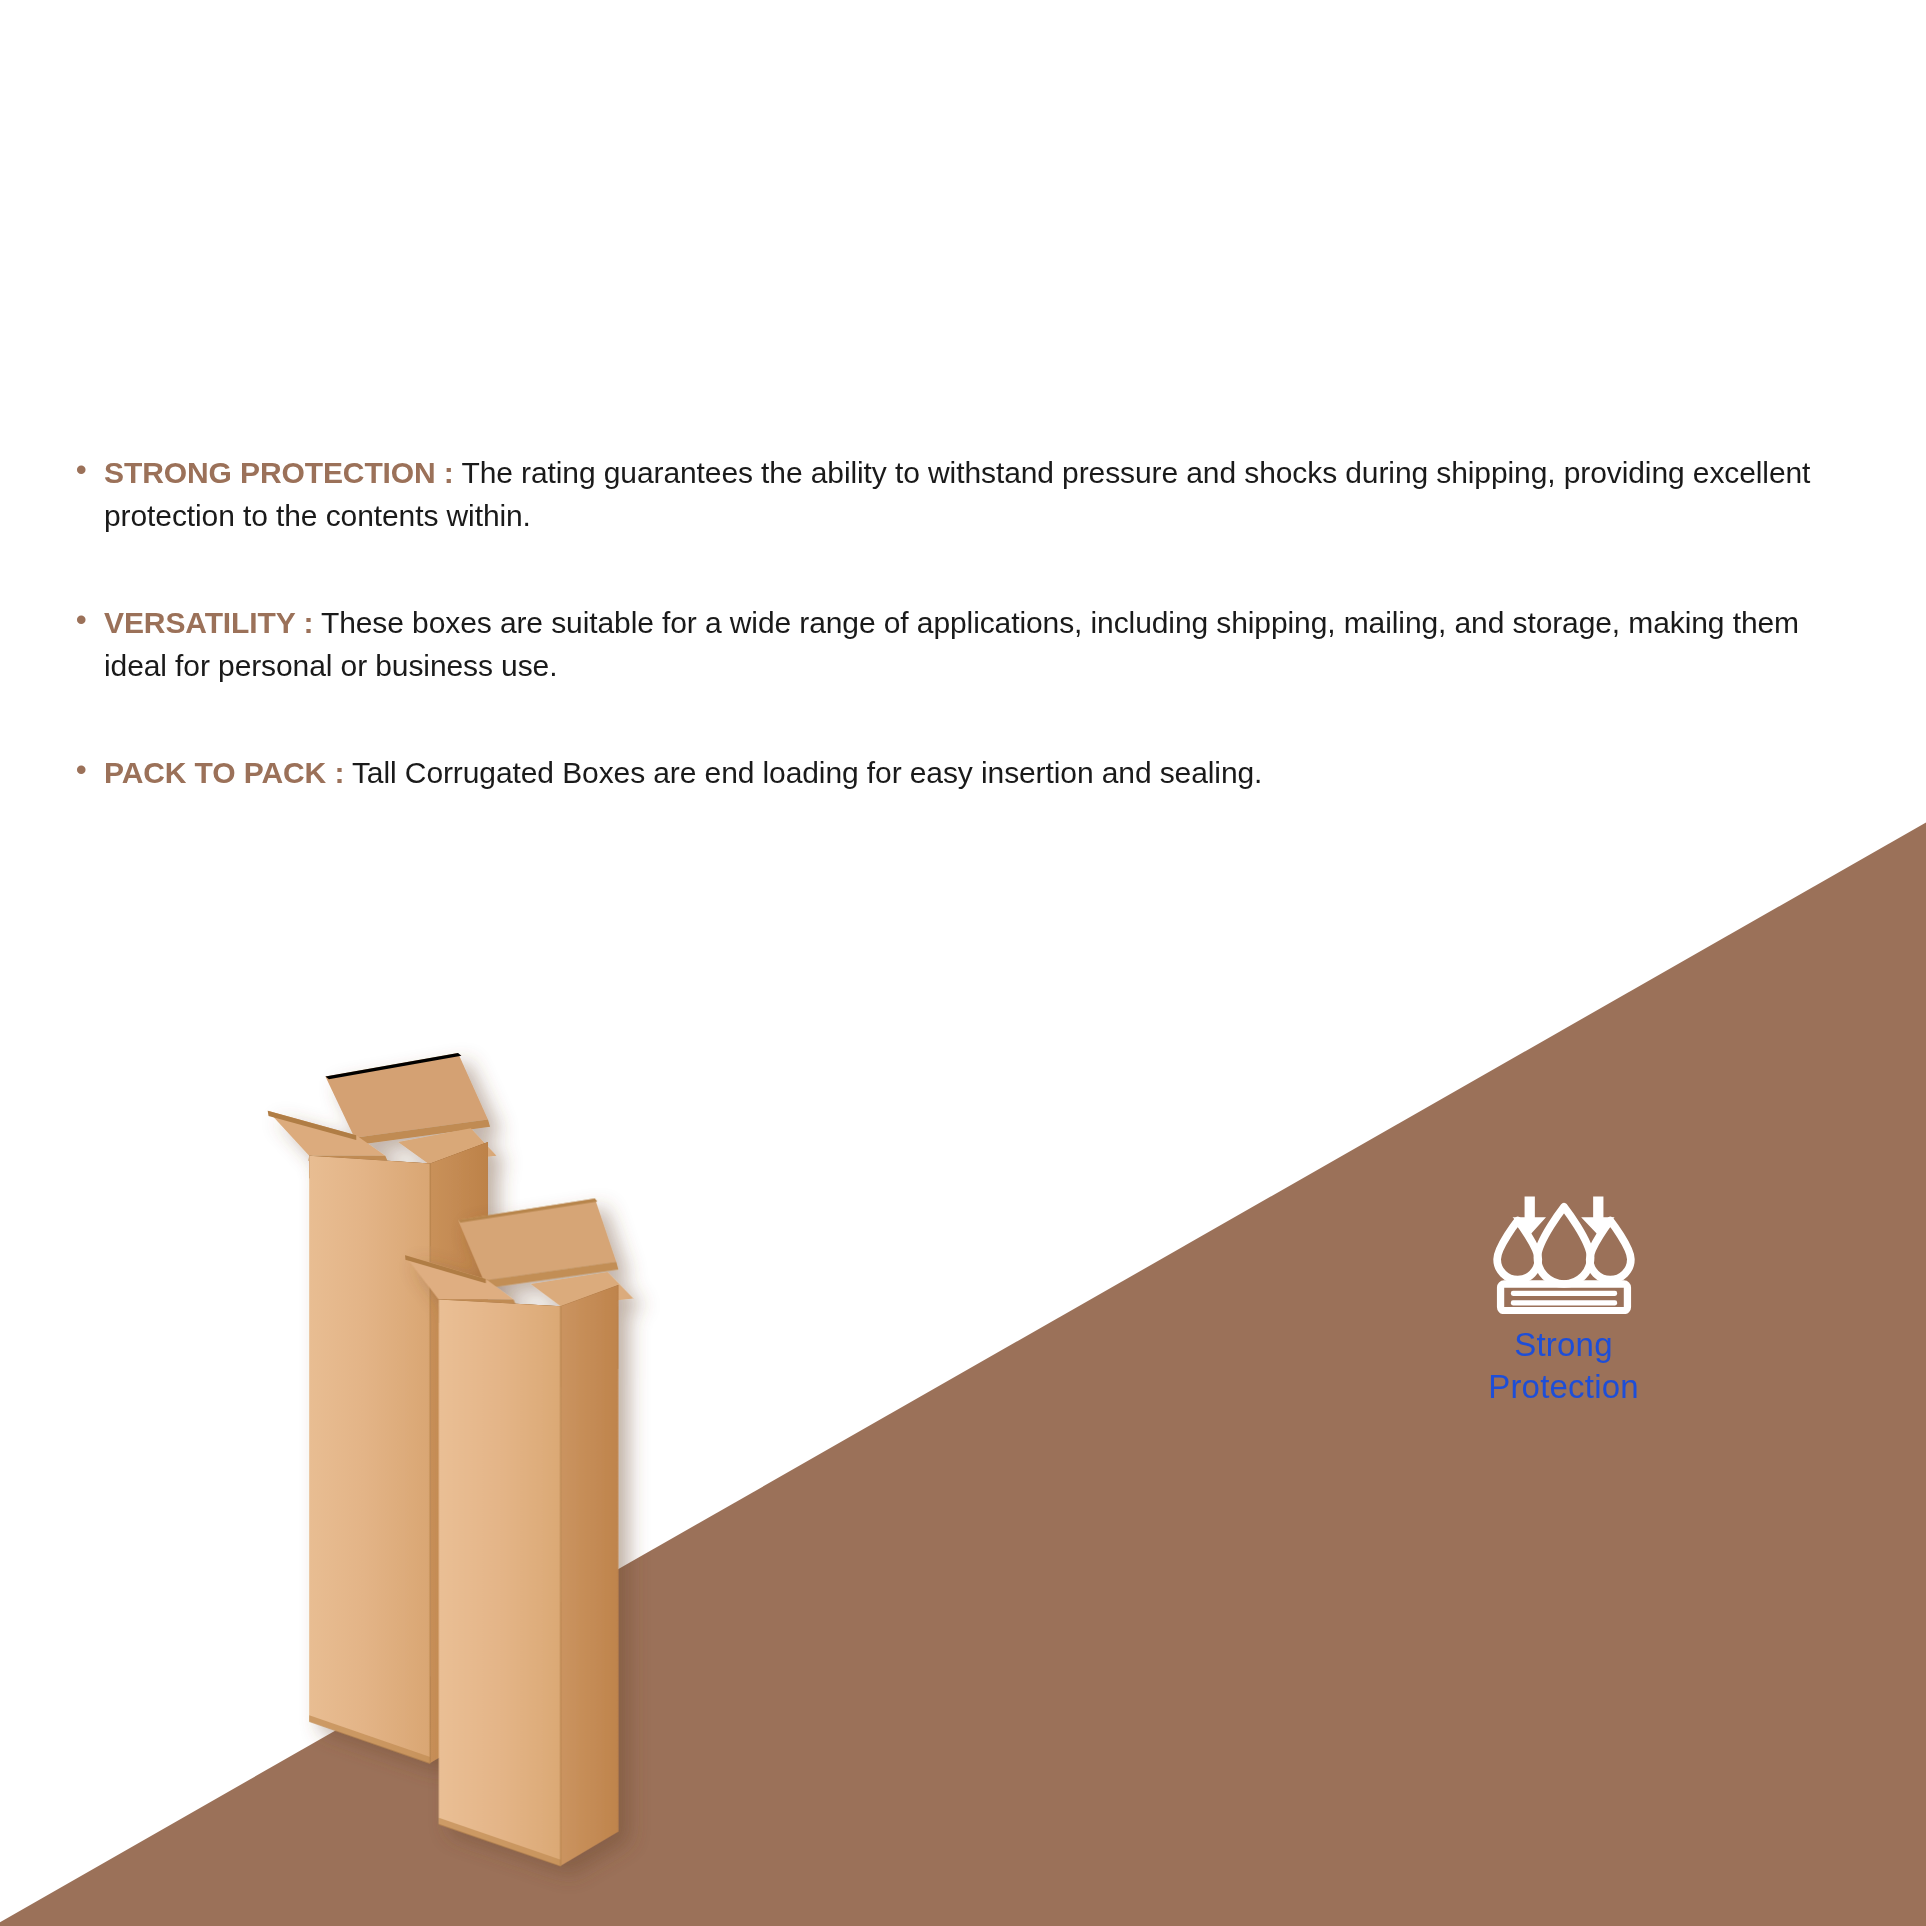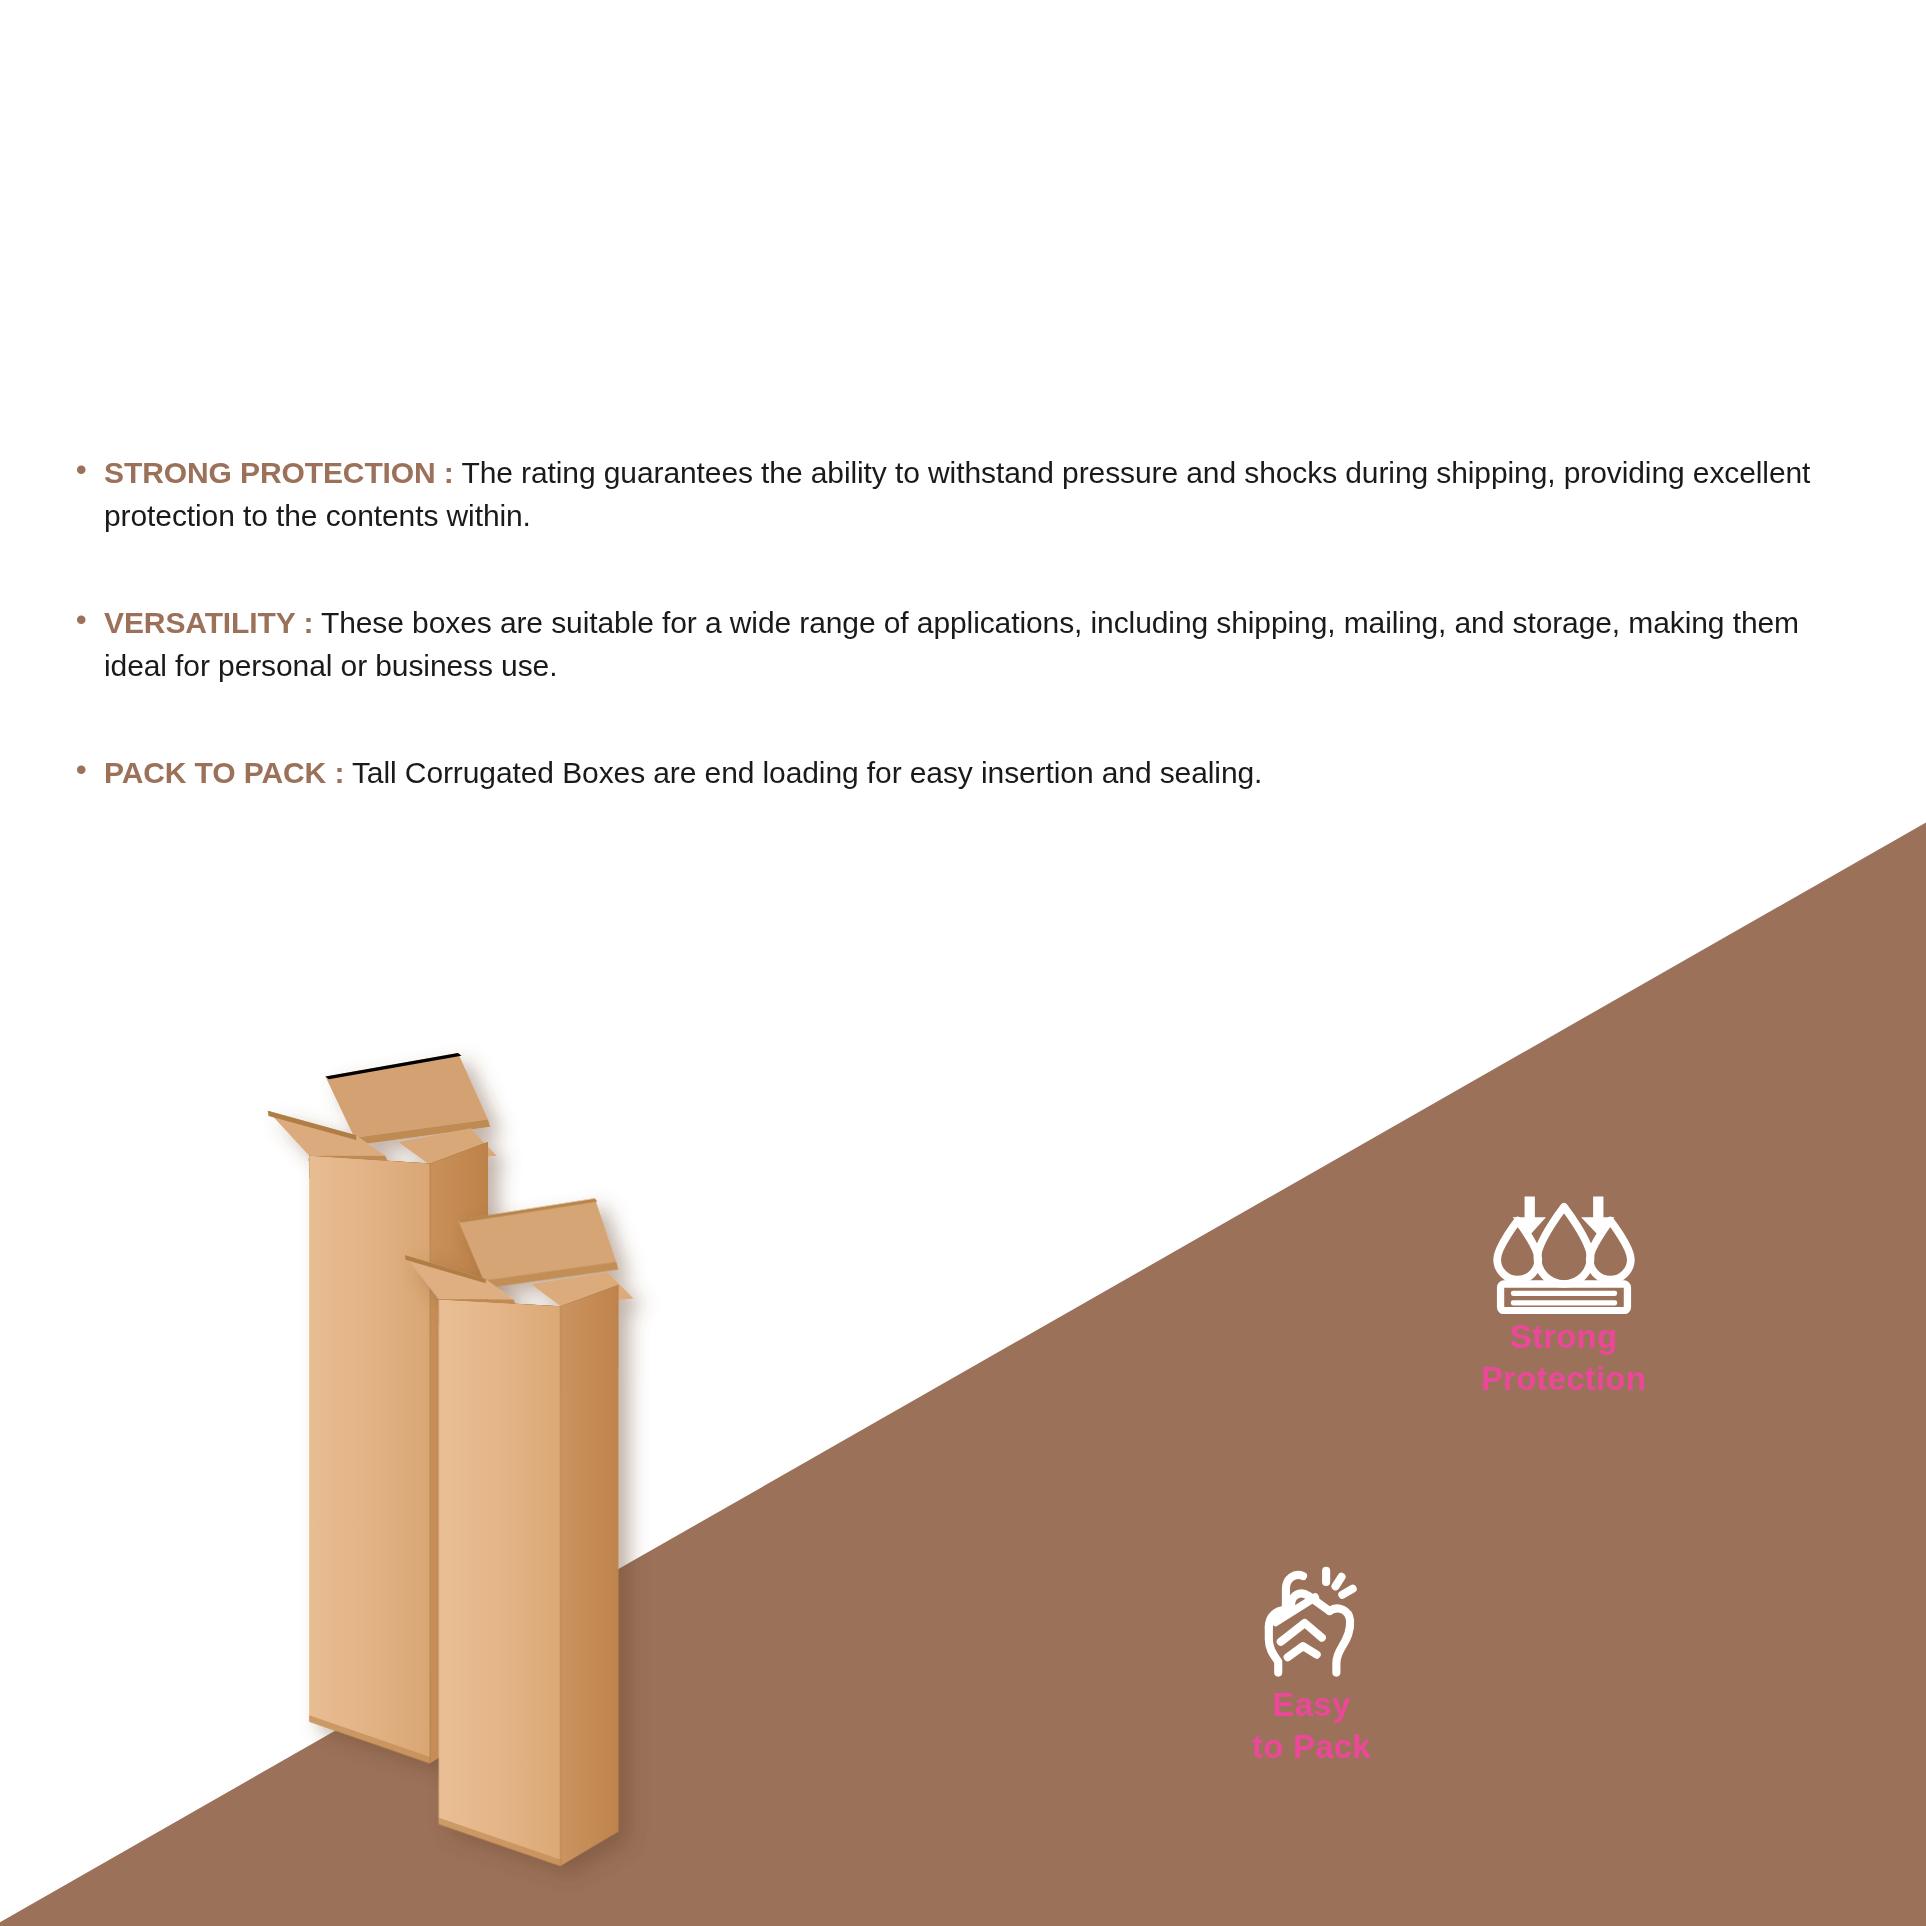--- a/index.html
+++ b/index.html
@@ -117,25 +117,25 @@
     z-index: 7;
     text-align: center;
     color: #ffffff;
   }
   .icon-block .icon-art {
     display: flex;
     justify-content: center;
     align-items: flex-end;
   }
   .icon-label {
-    margin-top: 2px;
+    margin-top: 10px;
     font-size: 33px;
     line-height: 1.26;
-    color: #ec4899;
-    font-weight: bold;
+    color: #1d4ed8;
+    font-weight: normal;
     letter-spacing: 0.2px;
     white-space: pre-line;
   }
 
   #icon-strong      { left: 1433px; top: 1194px; width: 261px; }
   #icon-easy        { left: 1181px; top: 1558px; width: 261px; }
   #icon-versatility { left: 1622px; top: 1558px; width: 261px; }
 </style>
 </head>
 <body>
@@ -264,40 +264,16 @@
         <g fill="#ffffff">
           <rect x="46" y="226" width="248" height="12" rx="5"></rect>
           <rect x="46" y="248" width="248" height="12" rx="5"></rect>
         </g>
       </svg>
     </div>
     <div class="icon-label">Strong
 Protection</div>
   </div>
 
-  <div class="icon-block" id="icon-easy">
-    <div class="icon-art">
-      <svg width="124" height="124" viewBox="0 0 290 290" xmlns="http://www.w3.org/2000/svg">
-        <g fill="none" stroke="#ffffff" stroke-width="19" stroke-linecap="round" stroke-linejoin="round">
-
-          <path d="M44 162 C 44 136 62 122 84 122 L84 72 C 84 48 104 34 124 42"></path>
-          <path d="M44 162 L44 190 C 44 216 58 230 66 242 L66 268"></path>
-
-          <path d="M96 110 C 96 86 118 76 136 88 L186 124"></path>
-          <path d="M186 124 C 206 110 232 122 234 146 C 236 172 226 190 216 206 C 206 222 202 232 202 246 L202 268"></path>
-
-          <path d="M60 150 L152 92"></path>
-          <path d="M72 196 L128 152 L168 186"></path>
-          <path d="M88 232 L124 206 L156 226"></path>
-
-          <path d="M178 30 L178 56"></path>
-          <path d="M214 44 L200 66"></path>
-          <path d="M240 72 L216 86"></path>
-        </g>
-      </svg>
-    </div>
-    <div class="icon-label">Easy
-to Pack</div>
-  </div>
 
 
 </div>
 
 
 </body></html>

